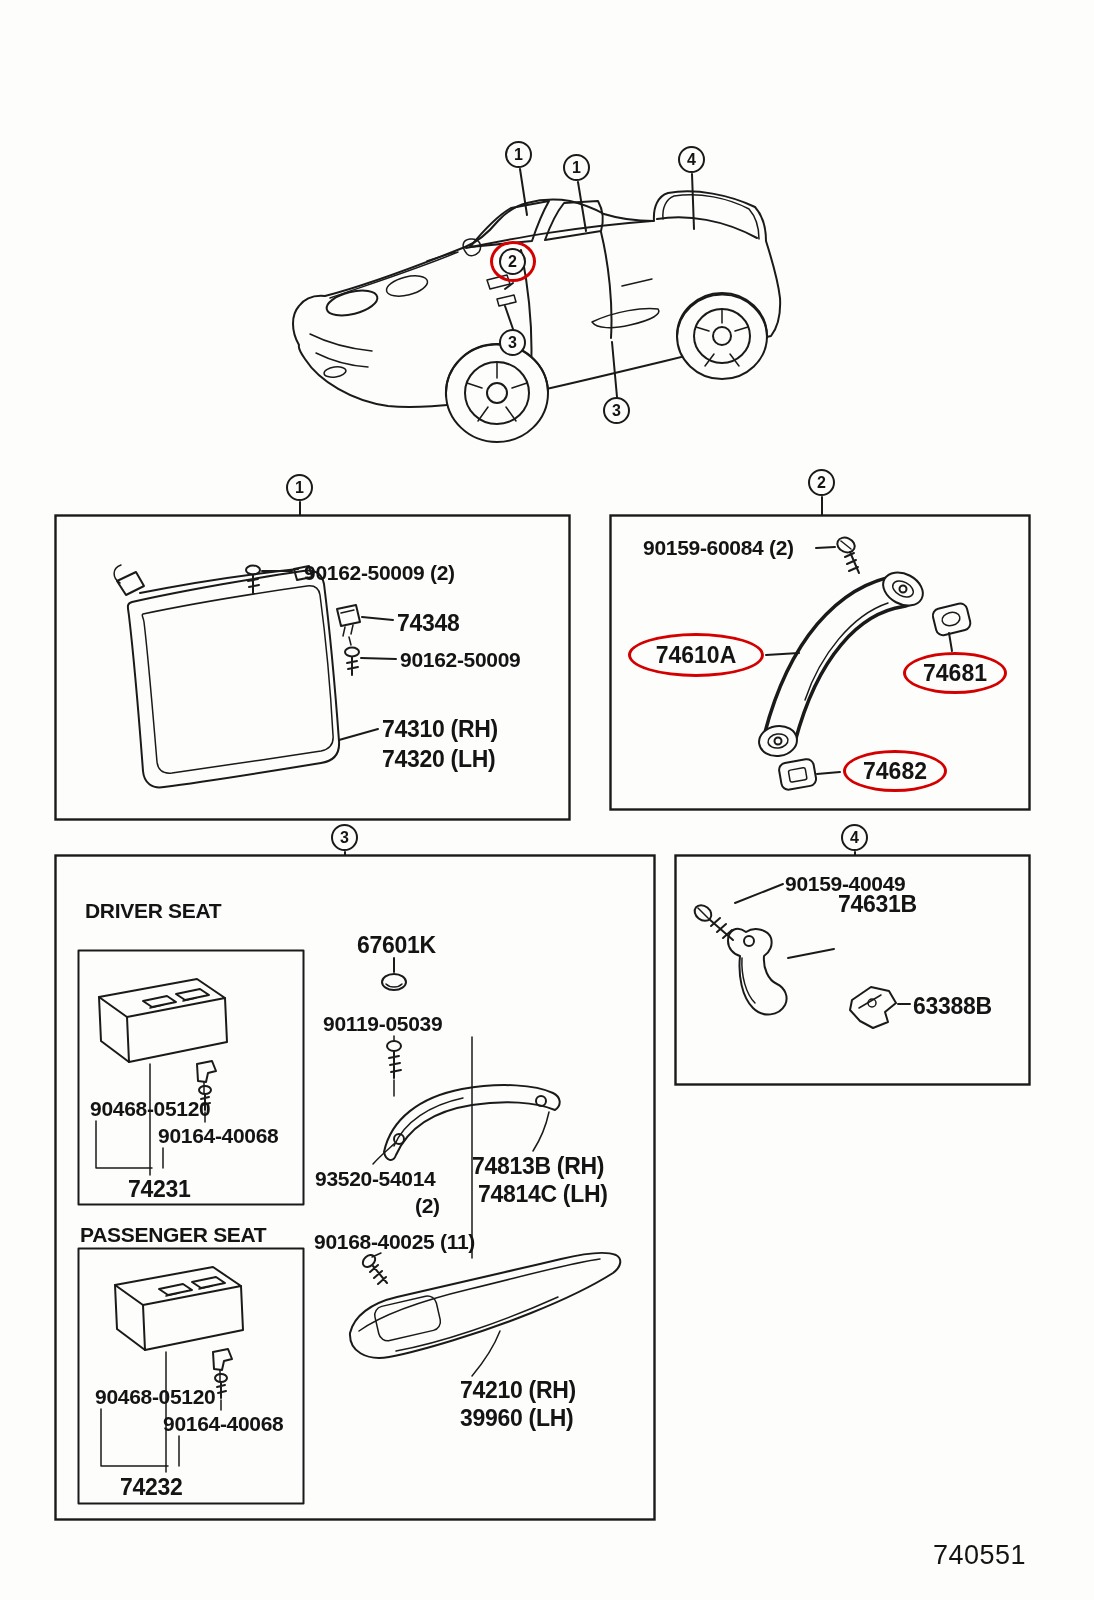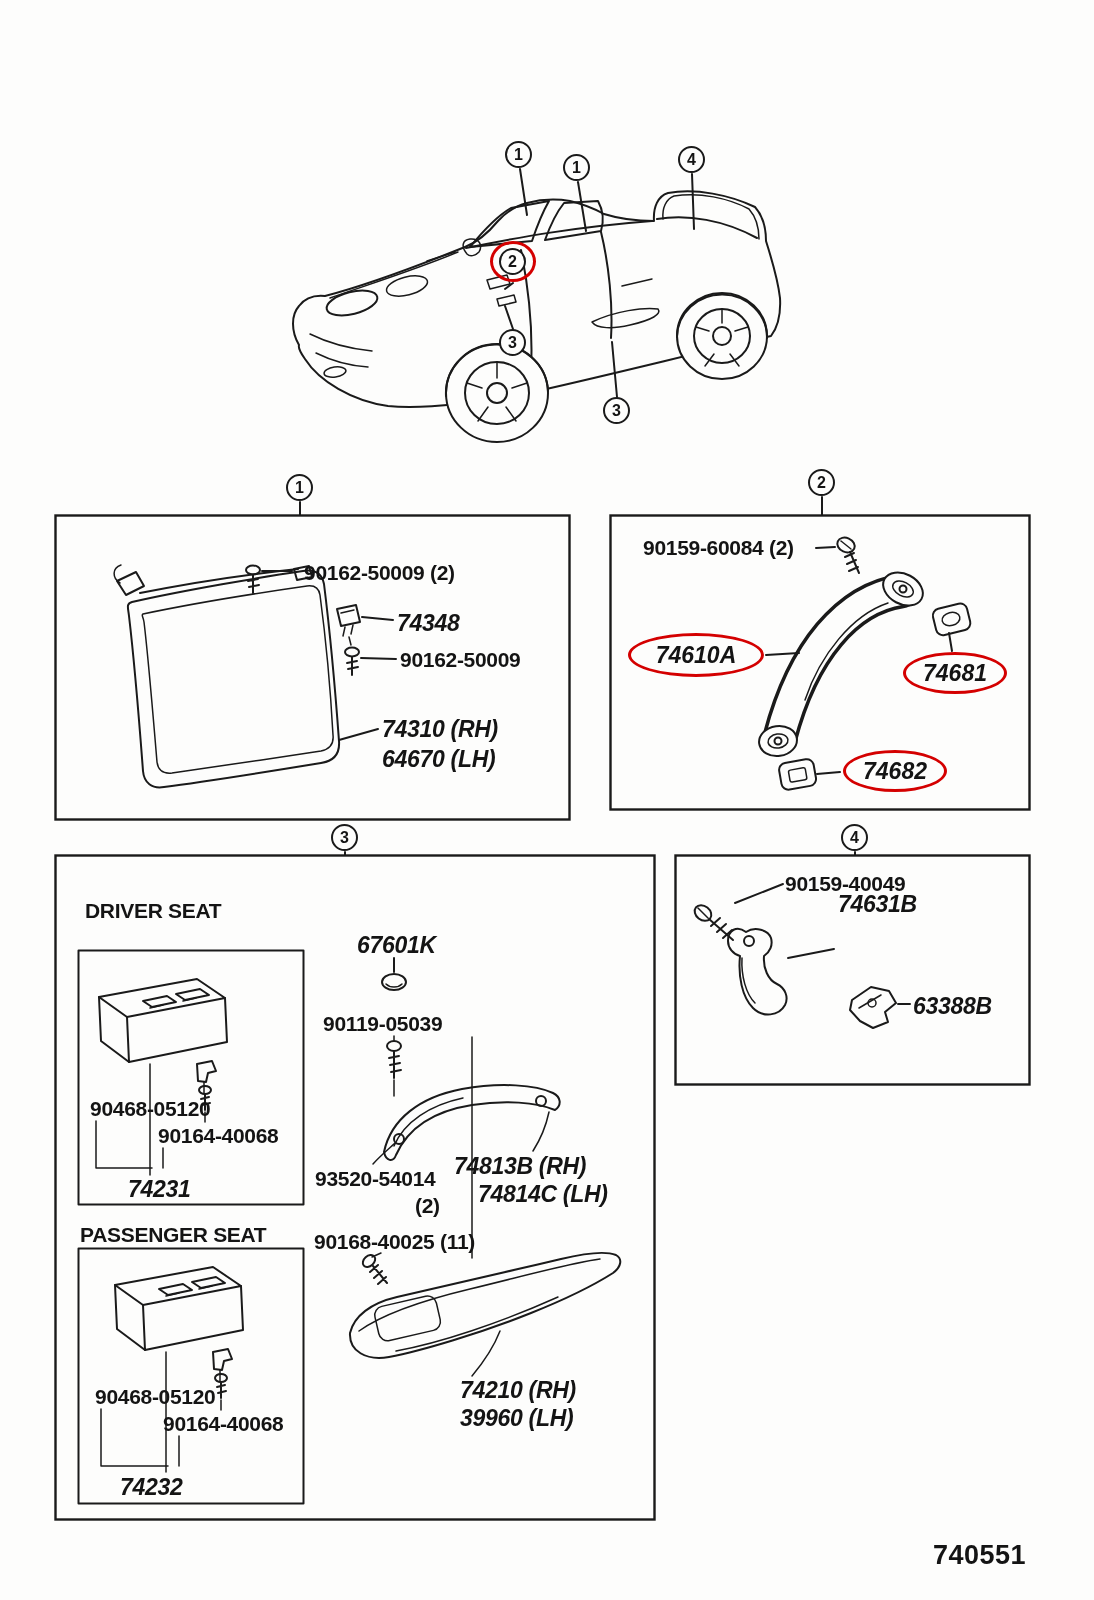--- a/index.html
+++ b/index.html
@@ -10,37 +10,37 @@
     font-family:"Liberation Sans", sans-serif; color:#141414;
   }
   .art { position:absolute; left:0; top:0; }
   .line { stroke:#1a1a1a; stroke-width:2; fill:none; stroke-linecap:round; stroke-linejoin:round; }
   .thin { stroke-width:1.5; }
   .box  { stroke:#1a1a1a; stroke-width:2.4; fill:none; }
   .lbl {
     position:absolute; font-size:21px; font-weight:700;
     letter-spacing:-0.3px; white-space:nowrap;
   }
-  .lbl-lg { font-size:23px;font-style:italic; }
+  .lbl-lg { font-size:23px; }
   .callout {
     position:absolute; width:27px; height:27px;
     border:2.4px solid #1a1a1a; border-radius:50%; background:#fdfdfc;
     display:flex; align-items:center; justify-content:center;
     font-size:16px; font-weight:700; z-index:3;
   }
   .hl-ring {
     position:absolute; border:3.5px solid #d40000; border-radius:50%;
     z-index:4; pointer-events:none;
   }
   .hl-oval {
     position:absolute; border:3.5px solid #d40000; border-radius:50%;
     display:flex; align-items:center; justify-content:center;
     font-weight:700; white-space:nowrap; z-index:2;
   }
-  .fig-code { position:absolute; font-size:27px; font-weight:700; letter-spacing:0.5px; }
+  .fig-code { position:absolute; font-size:27px; font-weight:400; letter-spacing:0.5px; }
 </style>
 </head>
 <body>
 
 <div class="page">
 
   <svg class="art" width="1094" height="1600" viewBox="0 0 1094 1600">
 
     <g class="line">
       <path d="M299,345 C291,331 291,315 299,306 C305,298 315,295 325,296
@@ -239,36 +239,36 @@
 
   <div class="callout" style="left:286px;top:474px">1</div>
   <div class="callout" style="left:808px;top:469px">2</div>
   <div class="callout" style="left:331px;top:824px">3</div>
   <div class="callout" style="left:841px;top:824px">4</div>
 
   <div class="lbl" style="left:304px;top:561px">90162-50009 (2)</div>
   <div class="lbl lbl-lg" style="left:397px;top:610px">74348</div>
   <div class="lbl" style="left:400px;top:648px">90162-50009</div>
   <div class="lbl lbl-lg" style="left:382px;top:716px">74310 (RH)</div>
-  <div class="lbl lbl-lg" style="left:382px;top:746px">64670 (LH)</div>
+  <div class="lbl lbl-lg" style="left:382px;top:746px">74320 (LH)</div>
 
   <div class="lbl" style="left:643px;top:536px">90159-60084 (2)</div>
   <div class="hl-oval lbl-lg" style="left:628px;top:633px;width:136px;height:44px">74610A</div>
   <div class="hl-oval lbl-lg" style="left:903px;top:652px;width:104px;height:42px">74681</div>
   <div class="hl-oval lbl-lg" style="left:843px;top:750px;width:104px;height:42px">74682</div>
 
   <div class="lbl" style="left:85px;top:899px">DRIVER SEAT</div>
   <div class="lbl lbl-lg" style="left:357px;top:932px">67601K</div>
   <div class="lbl" style="left:323px;top:1012px">90119-05039</div>
   <div class="lbl" style="left:90px;top:1097px">90468-05120</div>
   <div class="lbl" style="left:158px;top:1124px">90164-40068</div>
   <div class="lbl lbl-lg" style="left:128px;top:1176px">74231</div>
   <div class="lbl" style="left:315px;top:1167px">93520-54014</div>
   <div class="lbl" style="left:415px;top:1194px">(2)</div>
-  <div class="lbl lbl-lg" style="left:454px;top:1153px">74813B (RH)</div>
+  <div class="lbl lbl-lg" style="left:472px;top:1153px">74813B (RH)</div>
   <div class="lbl lbl-lg" style="left:478px;top:1181px">74814C (LH)</div>
   <div class="lbl" style="left:314px;top:1230px">90168-40025 (11)</div>
   <div class="lbl lbl-lg" style="left:460px;top:1377px">74210 (RH)</div>
   <div class="lbl lbl-lg" style="left:460px;top:1405px">39960 (LH)</div>
   <div class="lbl" style="left:80px;top:1223px">PASSENGER SEAT</div>
   <div class="lbl" style="left:95px;top:1385px">90468-05120</div>
   <div class="lbl" style="left:163px;top:1412px">90164-40068</div>
   <div class="lbl lbl-lg" style="left:120px;top:1474px">74232</div>
 
   <div class="lbl" style="left:785px;top:872px">90159-40049</div>

